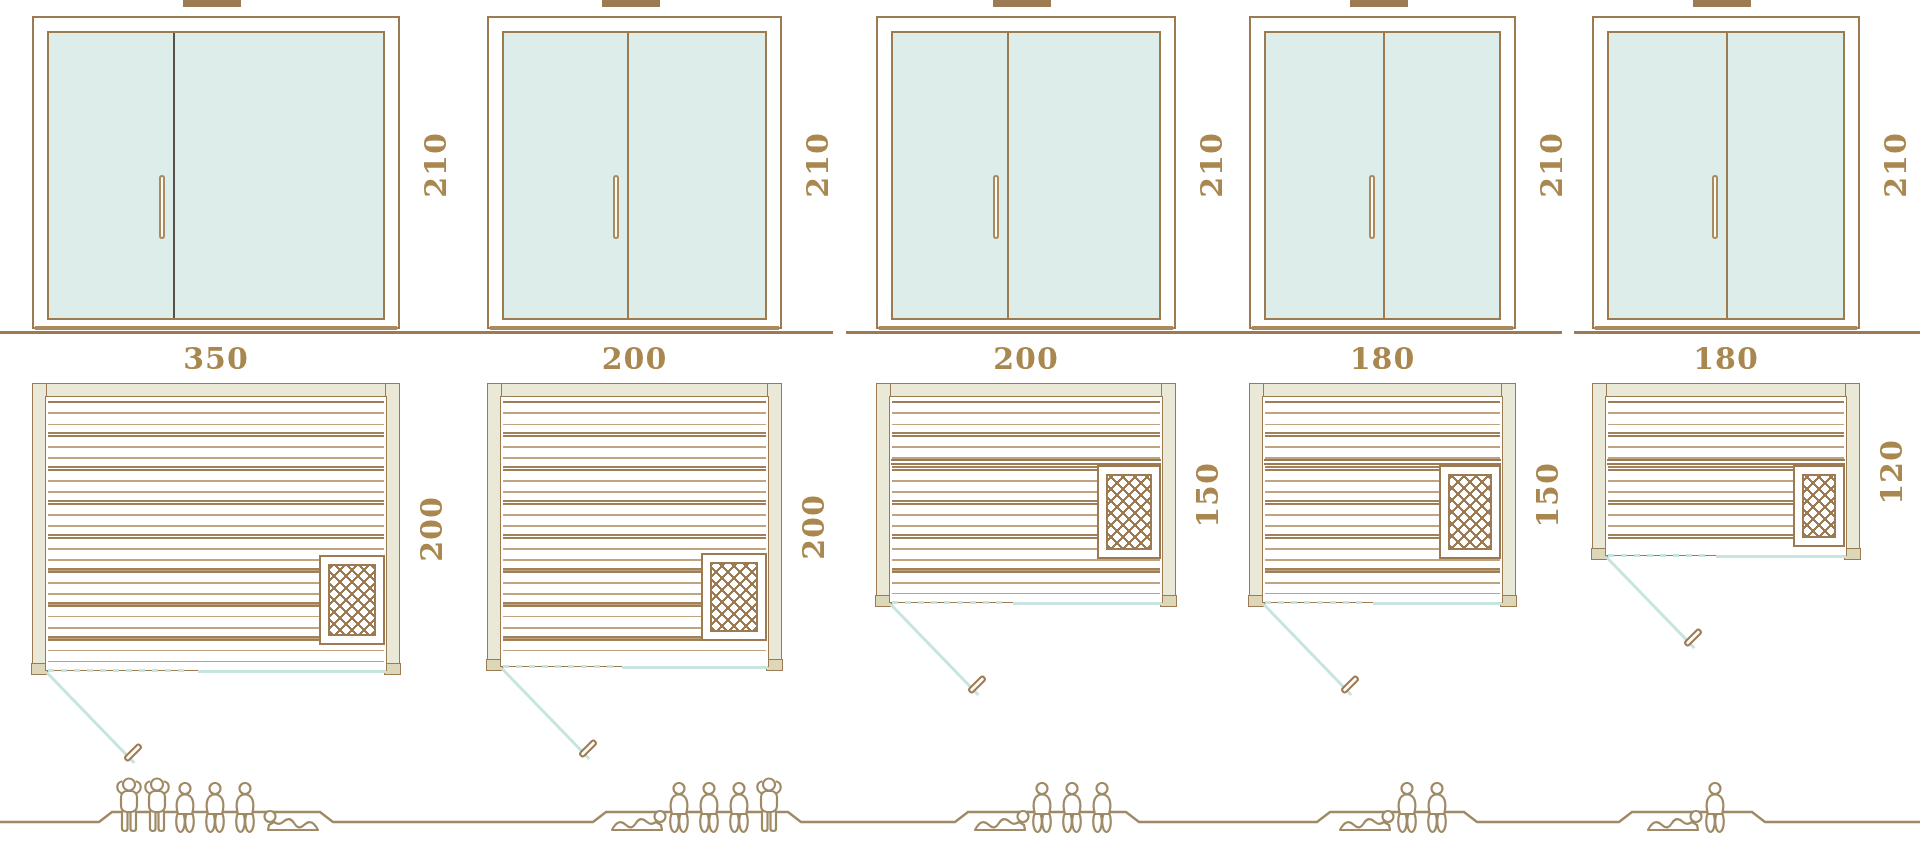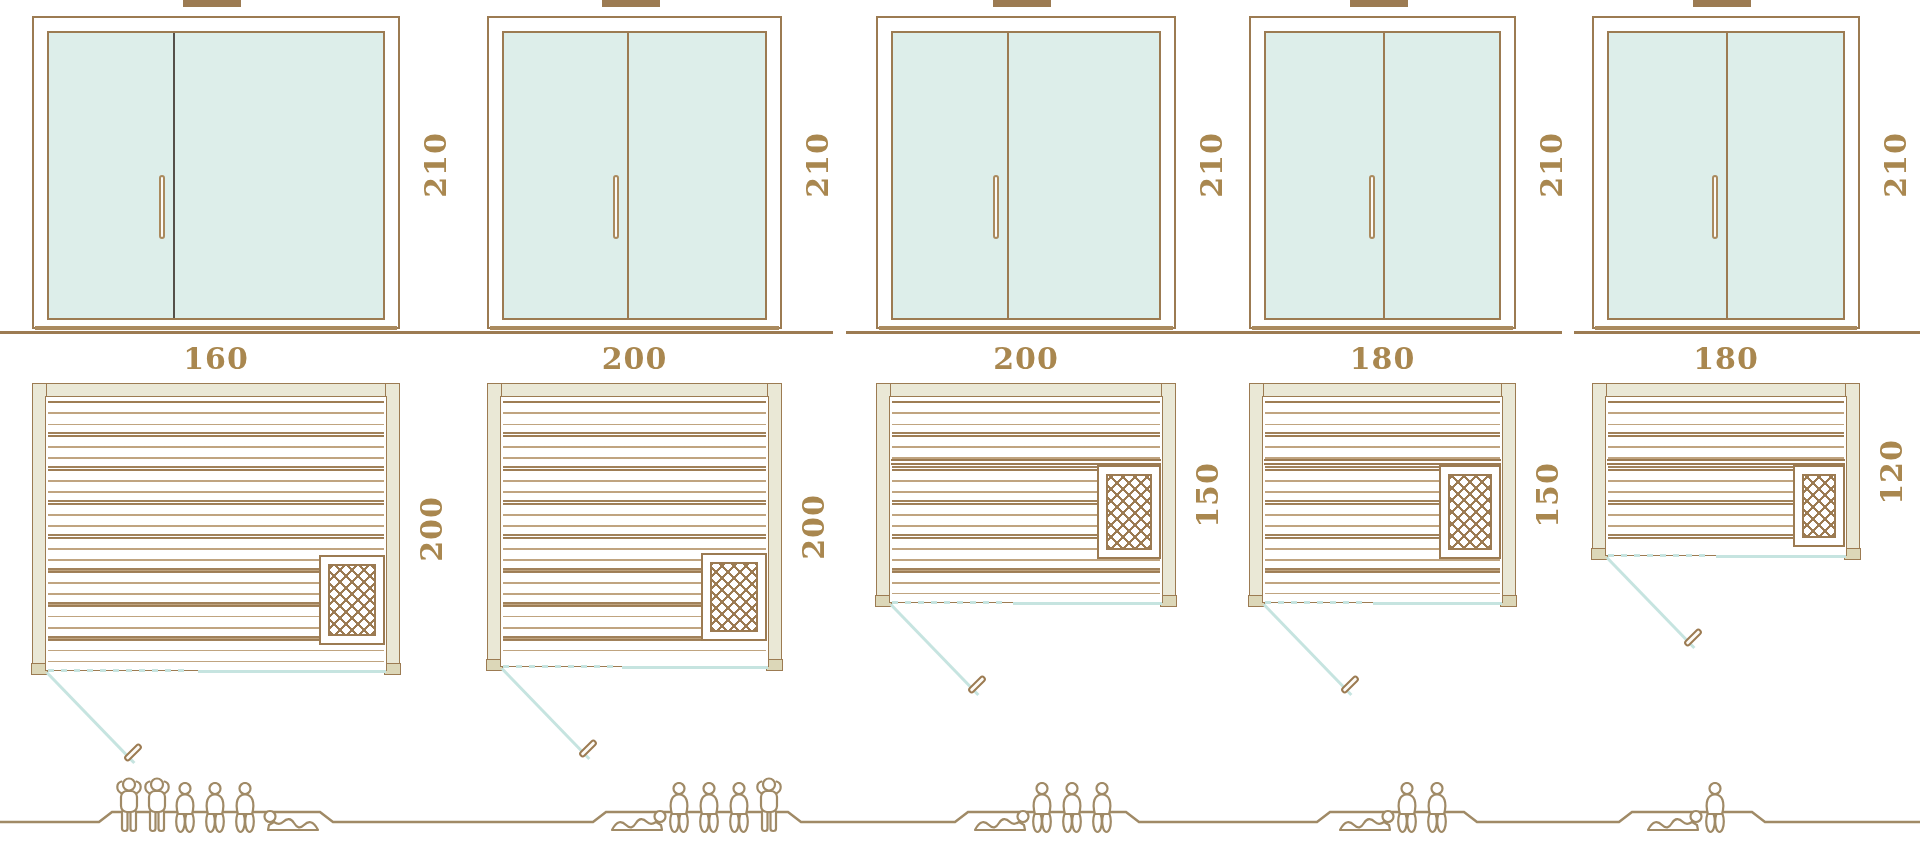--- a/index.html
+++ b/index.html
@@ -55,21 +55,21 @@
       <div class="abs ground" style="left: 1574px; top: 331px; width: 346px;"></div>
       <div class="abs chimney" style="left: 183px; top: 0px; width: 58px;"></div>
       <div class="abs door-frame" style="left: 32px; top: 16px; width: 368px; height: 313px;">
         <div class="door-glass">
           <div class="door-divider dark" style="left: 37%;"></div>
           <div class="door-handle" style="left: calc(37% - 14px); top: 142px;"></div>
         </div>
       </div>
       <div class="abs sill" style="left: 35px; top: 326px; width: 362px;"></div>
       <div class="abs dim-label vlabel" style="left: 391px; top: 150px; width: 90px; height: 30px;">210</div>
-      <div class="abs dim-label" style="left: 156px; top: 344px; width: 120px;">160</div>
+      <div class="abs dim-label" style="left: 156px; top: 344px; width: 120px;">350</div>
       <div class="abs plan-wall" style="left: 32px; top: 383px; width: 368px; height: 15px;"></div>
       <div class="abs plan-wall" style="left: 32px; top: 383px; width: 15px; height: 290px;"></div>
       <div class="abs plan-wall" style="left: 385px; top: 383px; width: 15px; height: 290px;"></div>
       <div class="abs wall-cap" style="left: 31px; top: 663px; width: 17px; height: 12px;"></div>
       <div class="abs wall-cap" style="left: 384px; top: 663px; width: 17px; height: 12px;"></div>
       <div class="abs plan-interior" style="left: 45px; top: 396px; width: 342px; height: 275px;">
         <div class="plan-stripes"></div>
       </div>
       <div class="abs heater-outer" style="left: 319px; top: 555px; width: 66px; height: 90px;">
         <div class="heater-grill"></div>

